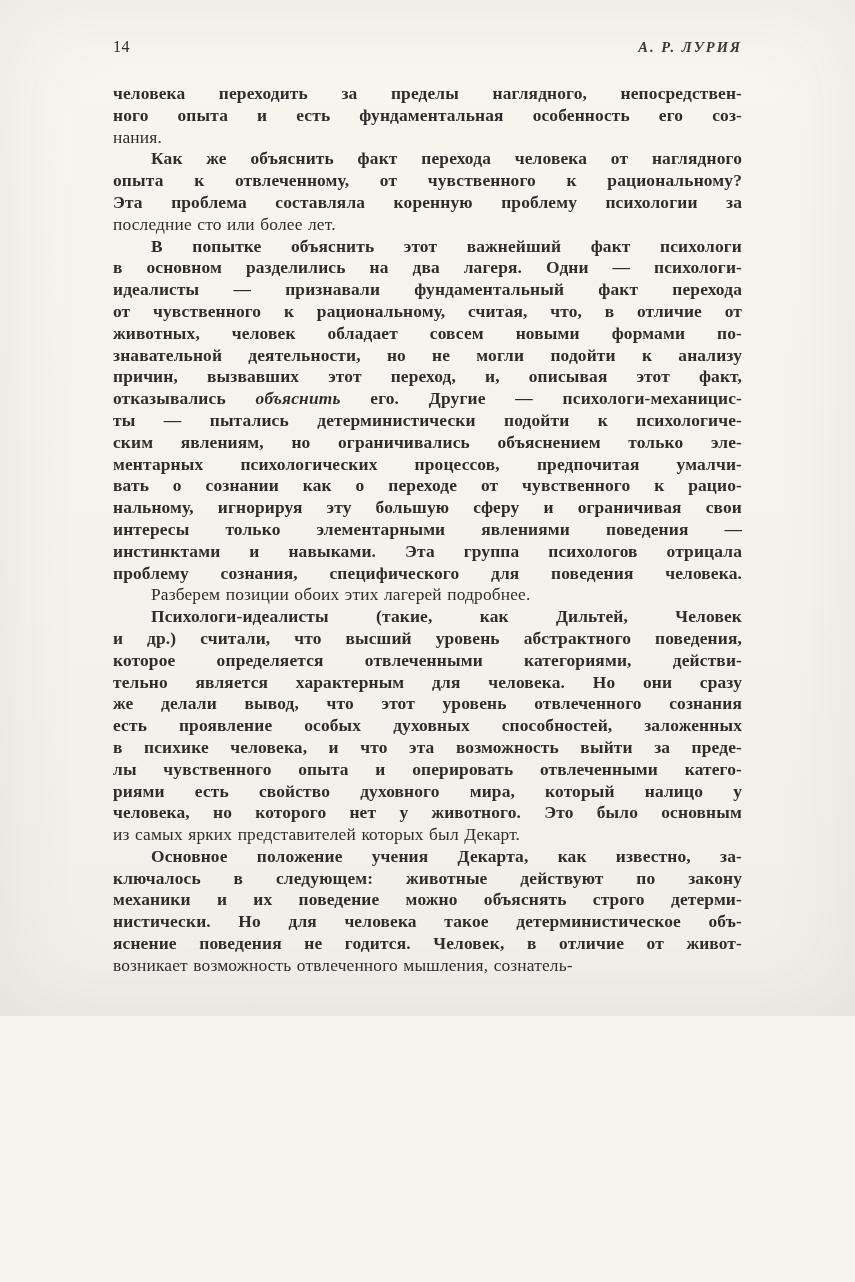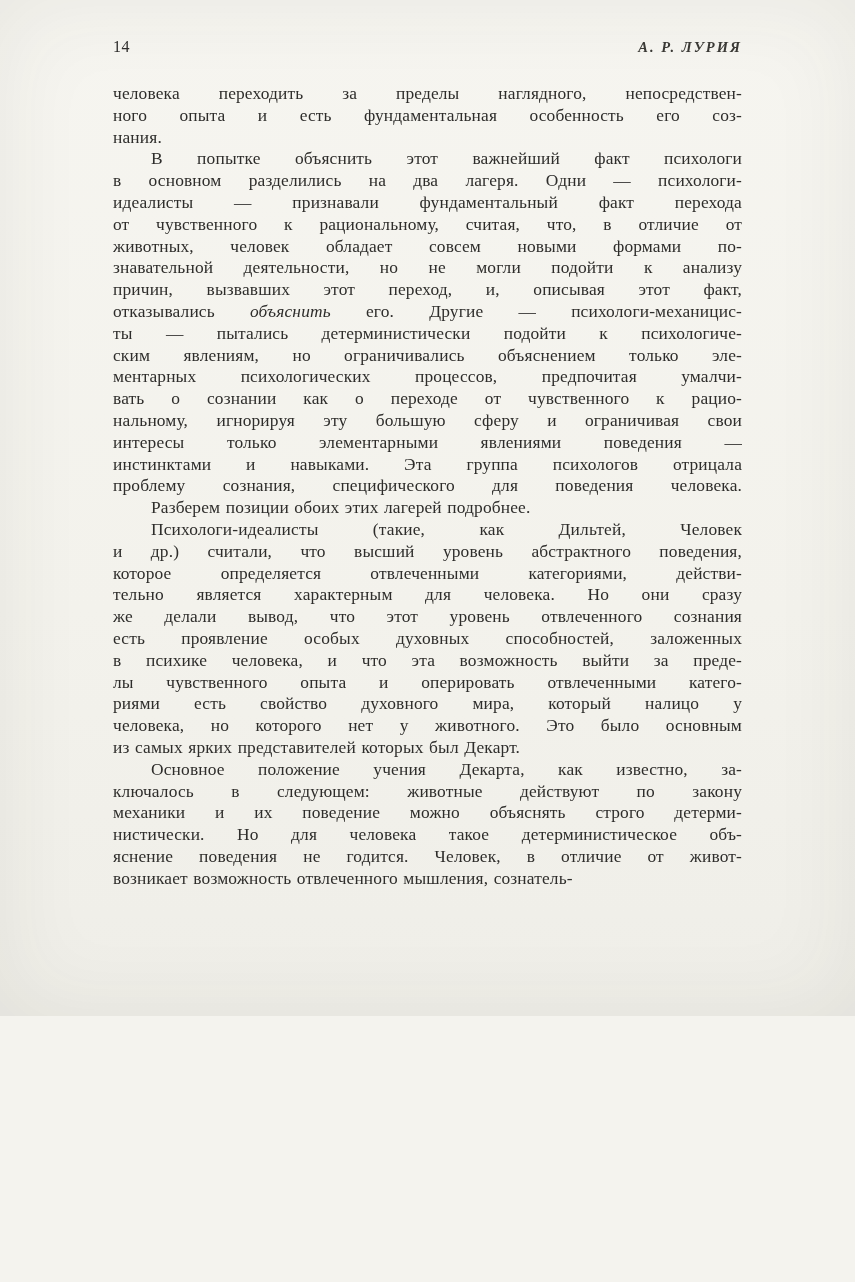--- a/index.html
+++ b/index.html
@@ -46,37 +46,44 @@
     line-height: 21.8px;
     height: 21.8px;
     letter-spacing: 0.15px;
     word-spacing: 1px;
     white-space: normal;
     overflow: hidden;
   }
   .line.just {
     text-align: justify;
     text-align-last: justify;
+    font-weight: bold;
   }
   .line.indent { text-indent: 38px; }
   .line i { font-style: italic; }
 </style>
 </head>
 <body>
 
 <div class="page-surface">
   <div class="page-header">
     <span class="page-number">14</span>
     <span class="running-head">А. Р. ЛУРИЯ</span>
   </div>
   <div class="text-block">
       <div class="paragraph">
         <div class="line just">человека переходить за пределы наглядного, непосредствен-</div>
         <div class="line just">ного опыта и есть фундаментальная особенность его соз-</div>
         <div class="line">нания.</div>
+      </div>
+      <div class="paragraph">
+        <div class="line just indent">Как же объяснить факт перехода человека от наглядного</div>
+        <div class="line just">опыта к отвлеченному,  от чувственного к рациональному?</div>
+        <div class="line just">Эта проблема составляла коренную проблему психологии за</div>
+        <div class="line">последние сто или более лет.</div>
       </div>
       <div class="paragraph">
         <div class="line just indent">В попытке объяснить этот важнейший факт психологи</div>
         <div class="line just">в основном разделились на два лагеря. Одни — психологи-</div>
         <div class="line just">идеалисты — признавали фундаментальный факт перехода</div>
         <div class="line just">от чувственного к рациональному, считая, что, в отличие от</div>
         <div class="line just">животных, человек обладает совсем новыми формами по-</div>
         <div class="line just">знавательной деятельности, но не могли подойти к анализу</div>
         <div class="line just">причин, вызвавших этот переход, и, описывая этот факт,</div>
         <div class="line just">отказывались <i>объяснить</i> его. Другие — психологи-механицис-</div>

